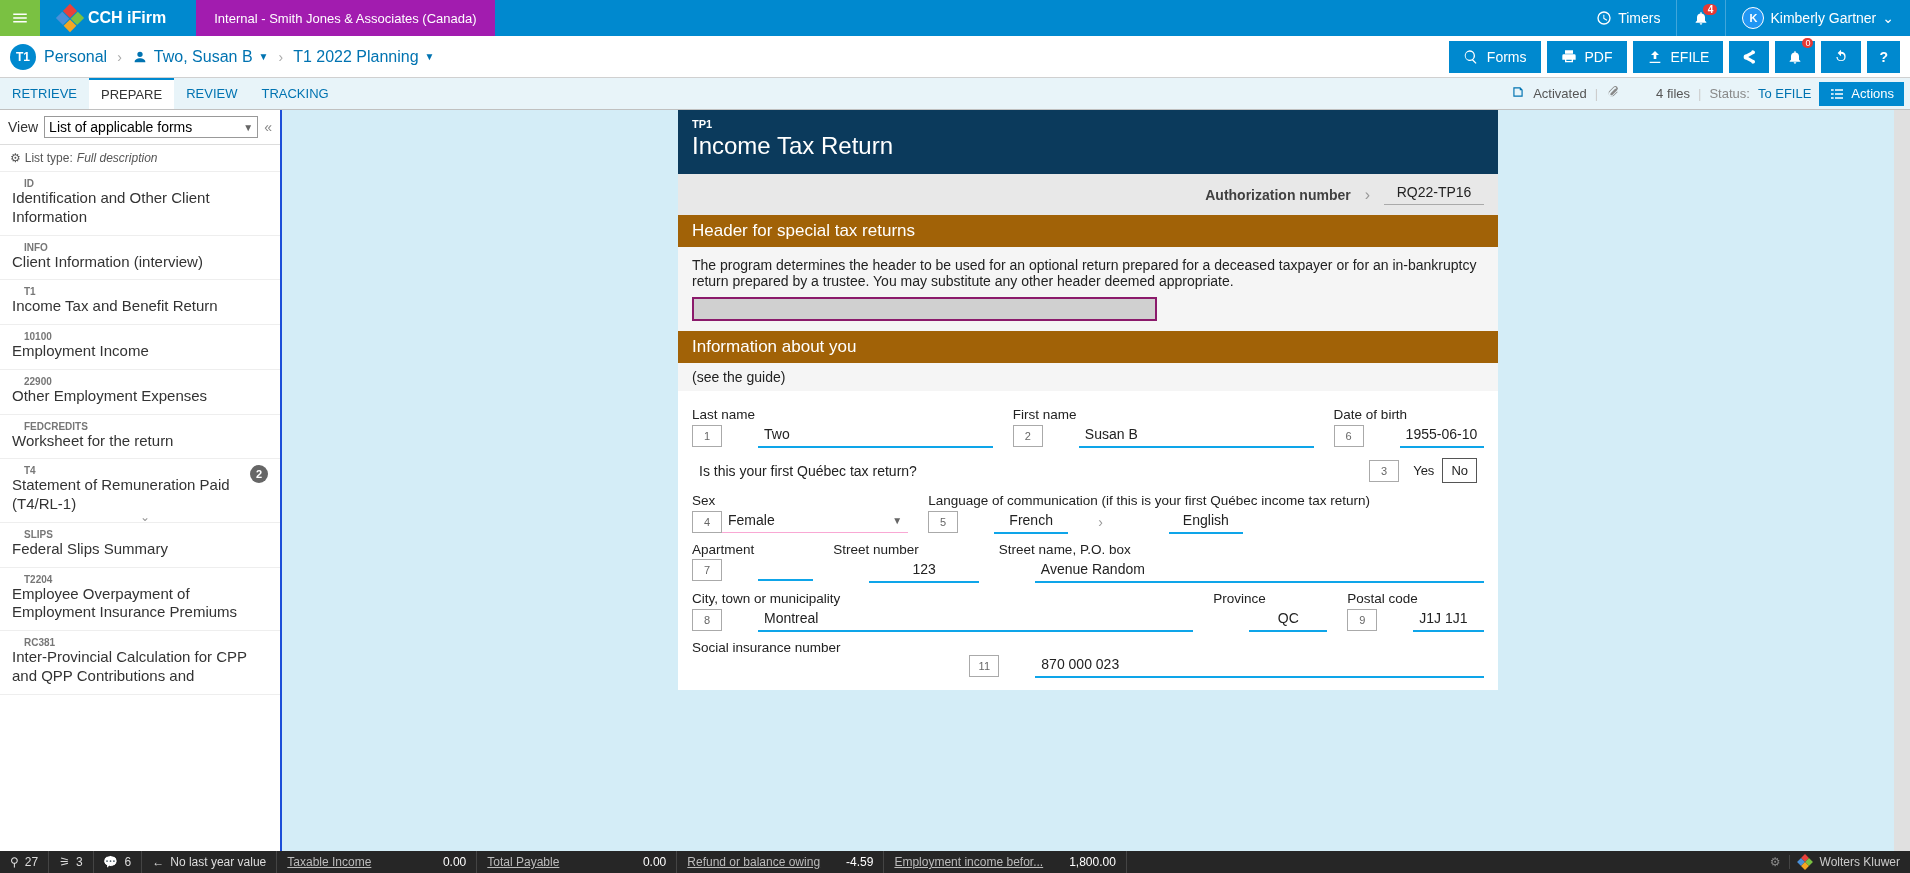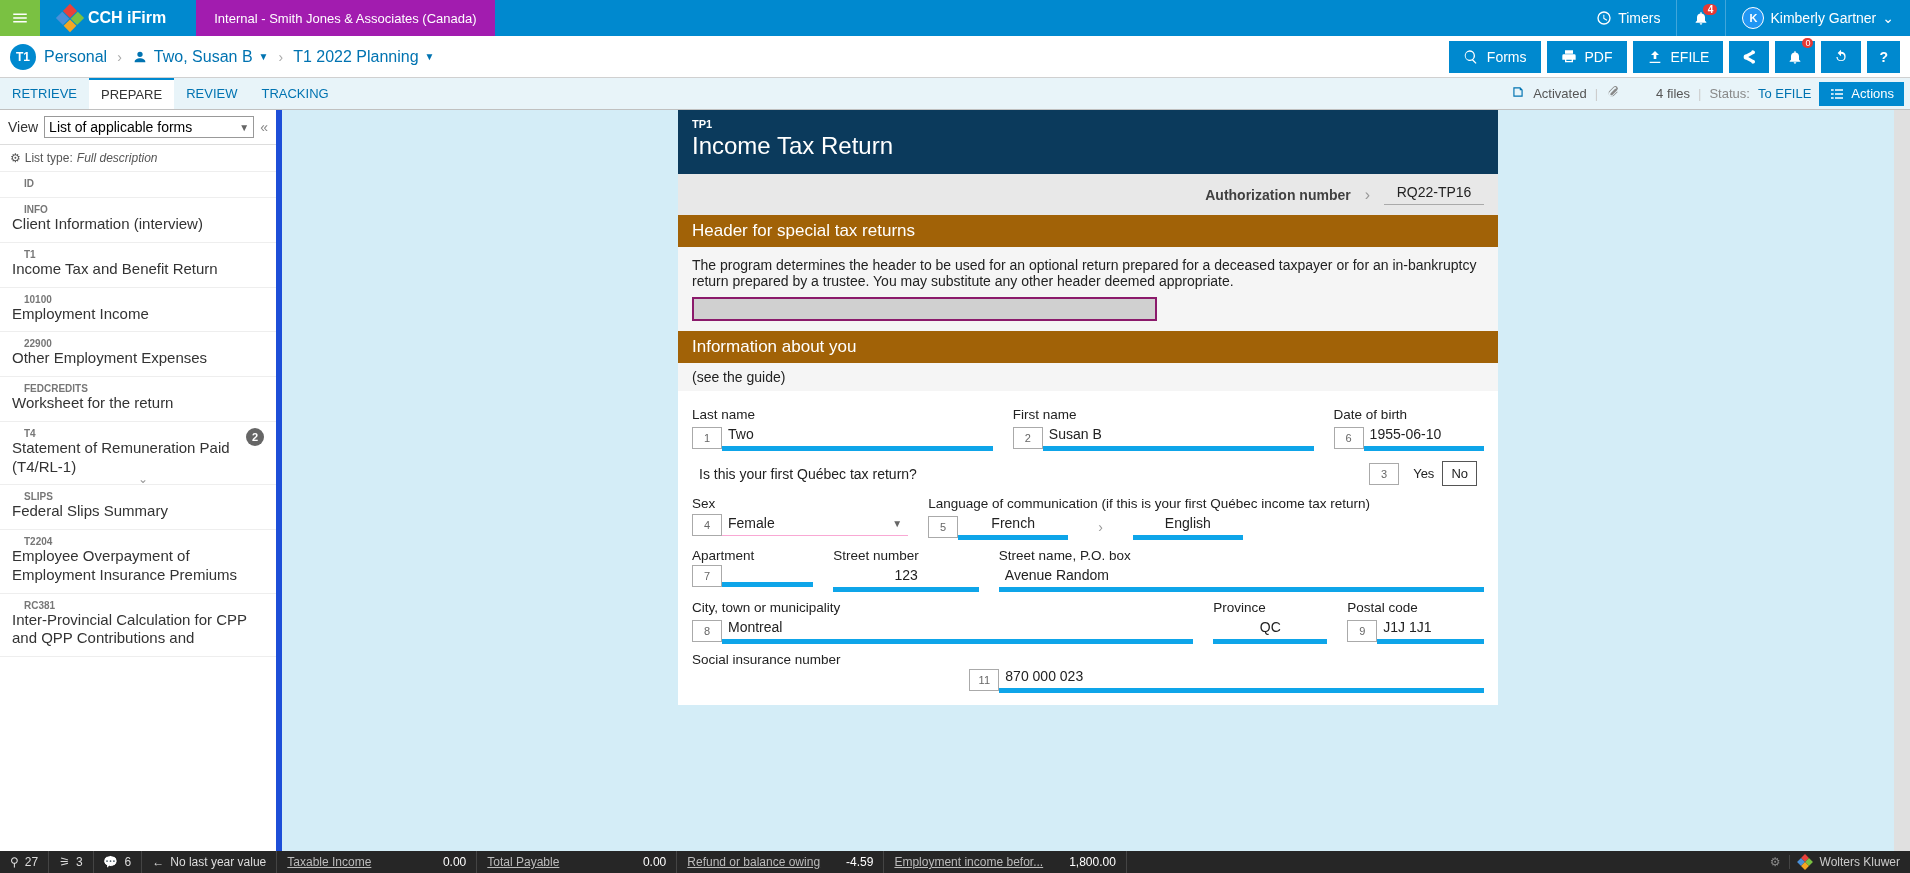--- a/index.html
+++ b/index.html
@@ -33,21 +33,21 @@
 .tabsbar { display: flex; align-items: center; background: #e8f4f9; height: 32px; border-bottom: 1px solid #c0c0c0; font-size: 13px; }
 .tab { padding: 0 12px; height: 100%; display: flex; align-items: center; color: #0073b1; cursor: pointer; }
 .tab.active { background: #fff; color: #333; border-top: 2px solid #0089cf; }
 .tabsbar-right { margin-left: auto; display: flex; align-items: center; gap: 8px; padding-right: 6px; color: #555; font-size: 13px; }
 .tabsbar-right .sep { color: #ccc; }
 .status-label { color: #888; }
 .actions-btn { background: #0089cf; color: #fff; padding: 4px 10px; display: flex; align-items: center; gap: 6px; cursor: pointer; }
 
 
 .main { display: flex; height: calc(873px - 36px - 42px - 32px - 22px); }
-.sidebar { width: 282px; background: #fff; border-right: 6px solid #1d4ed8; display: flex; flex-direction: column; overflow: hidden; }
+.sidebar { width: 282px; background: #fff; border-right: 2px solid #1d4ed8; display: flex; flex-direction: column; overflow: hidden; }
 .view-row { display: flex; align-items: center; padding: 6px 8px; gap: 6px; border-bottom: 1px solid #ddd; }
 .view-label { font-size: 14px; color: #333; }
 .view-select { flex: 1; border: 1px solid #999; padding: 2px 4px; font-size: 14px; background: #fff; display: flex; justify-content: space-between; align-items: center; cursor: pointer; }
 .collapse-btn { color: #888; cursor: pointer; font-size: 14px; }
 .listtype-row { padding: 6px 10px; font-size: 12px; color: #555; display: flex; align-items: center; gap: 4px; border-bottom: 1px solid #eee; }
 .listtype-row .italic { font-style: italic; }
 .forms-list { flex: 1; overflow-y: auto; }
 .form-item { padding: 6px 12px 8px; border-bottom: 1px solid #eee; cursor: pointer; position: relative; }
 .form-item .code { font-size: 10px; color: #777; text-transform: uppercase; font-weight: 600; padding-left: 12px; }
 .form-item .name { font-size: 15px; color: #333; line-height: 1.25; }
@@ -65,21 +65,21 @@
 .auth-row .val { font-size: 14px; color: #222; border-bottom: 1px solid #aaa; padding: 0 8px 4px; min-width:100px; text-align:center;}
 .section-head { background: #a16207; color: #fff; padding: 6px 14px; font-size: 17px; }
 .section-body { background: #f5f5f5; padding: 10px 14px; font-size: 14px; color: #222; }
 .section-body.white { background: #fff; }
 .header-input { width: 465px; height: 24px; border: 2px solid #8b1a6b; background: #d0d0d0; outline: none; padding: 0 4px; margin-top: 8px; }
 .field-grid { display: flex; gap: 20px; margin: 6px 0 2px; }
 .field-col { flex: 1; }
 .field-lbl { font-size: 13.5px; color: #222; margin-bottom: 2px; display: block; }
 .field-row { display: flex; align-items: center; gap: 0; }
 .field-num { width: 30px; height: 22px; border: 1px solid #aaa; background: #fff; display: flex; align-items: center; justify-content: center; font-size: 11px; color: #666; }
-.field-val { flex: 1; border: none; border-bottom: 5px solid #0ea5e9; background: transparent; padding: 2px 6px 4px; font-size: 14px; color: #222; min-height: 22px; }
+.field-val { flex: 1; border: none; border-bottom: 2px solid #0ea5e9; background: transparent; padding: 2px 6px 4px; font-size: 14px; color: #222; min-height: 22px; margin-left: 36px; }
 .question-row { display: flex; align-items: center; justify-content: space-between; margin: 10px 7px; }
 .yes-no { display: flex; align-items: center; gap: 0; }
 .yes-no .opt { padding: 4px 8px; font-size: 13px; }
 .yes-no .opt.selected { border: 1px solid #555;}
 .dropdown-val { display: flex; align-items: center; justify-content: space-between; flex: 1; border-bottom: 1px solid #f9a8d4; padding: 2px 6px 4px; }
 .dropdown-val .caret { color: #666; font-size: 10px; }
 .lang-group { display: flex; gap: 30px; align-items: center; }
 .vscroll { width: 16px; background: #e0e0e0; }
 
 
@@ -235,20 +235,21 @@
       <span class="collapse-btn">«</span>
     </div>
     <div class="listtype-row">
       <span>⚙</span>
       <span>List type:</span>
       <span class="italic">Full description</span>
     </div>
     <div class="forms-list">
       <div class="form-item">
           <div class="code">ID</div>
+          <div class="name">Identification and Other Client Information</div>
         </div>
       <div class="form-item">
           <div class="code">INFO</div>
           <div class="name">Client Information (interview)</div>
         </div>
       <div class="form-item">
           <div class="code">T1</div>
           <div class="name">Income Tax and Benefit Return</div>
         </div>
       <div class="form-item">

